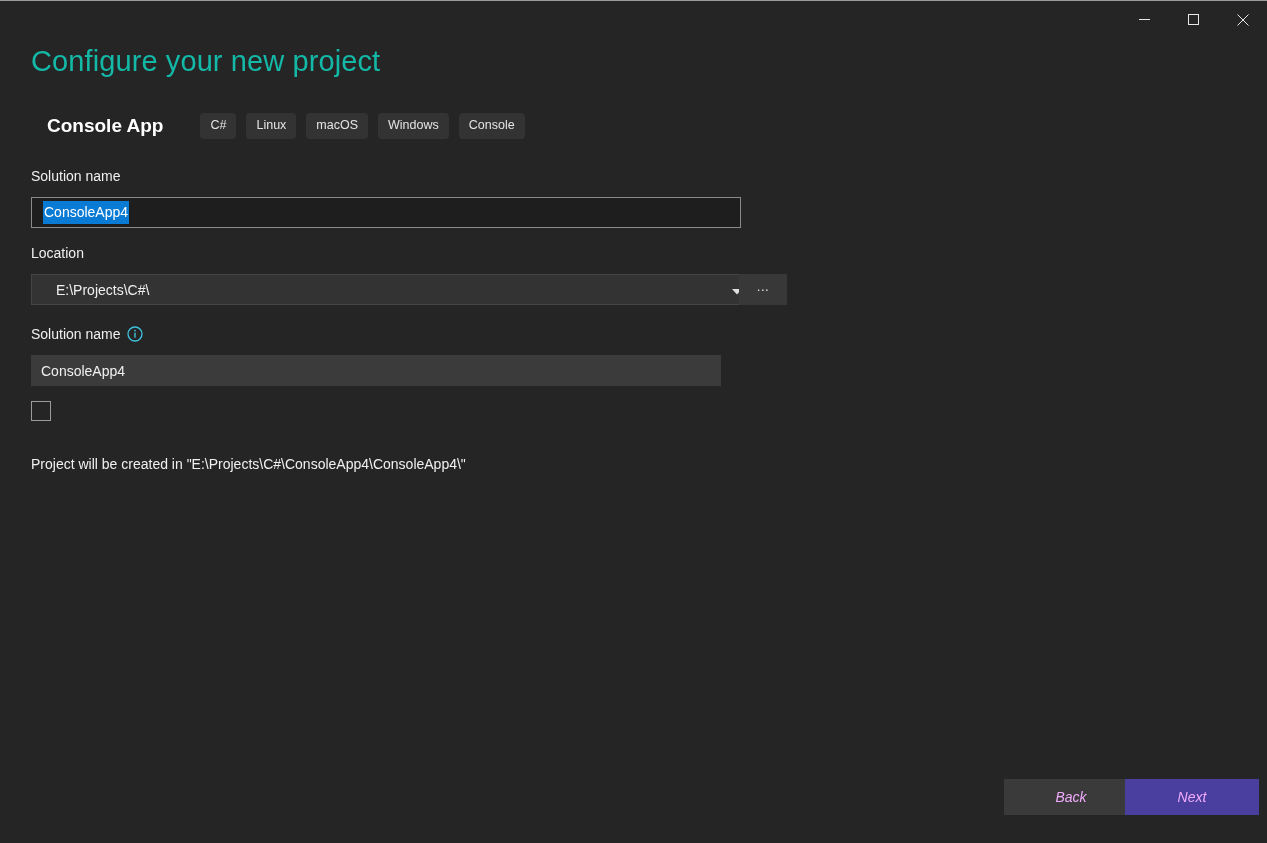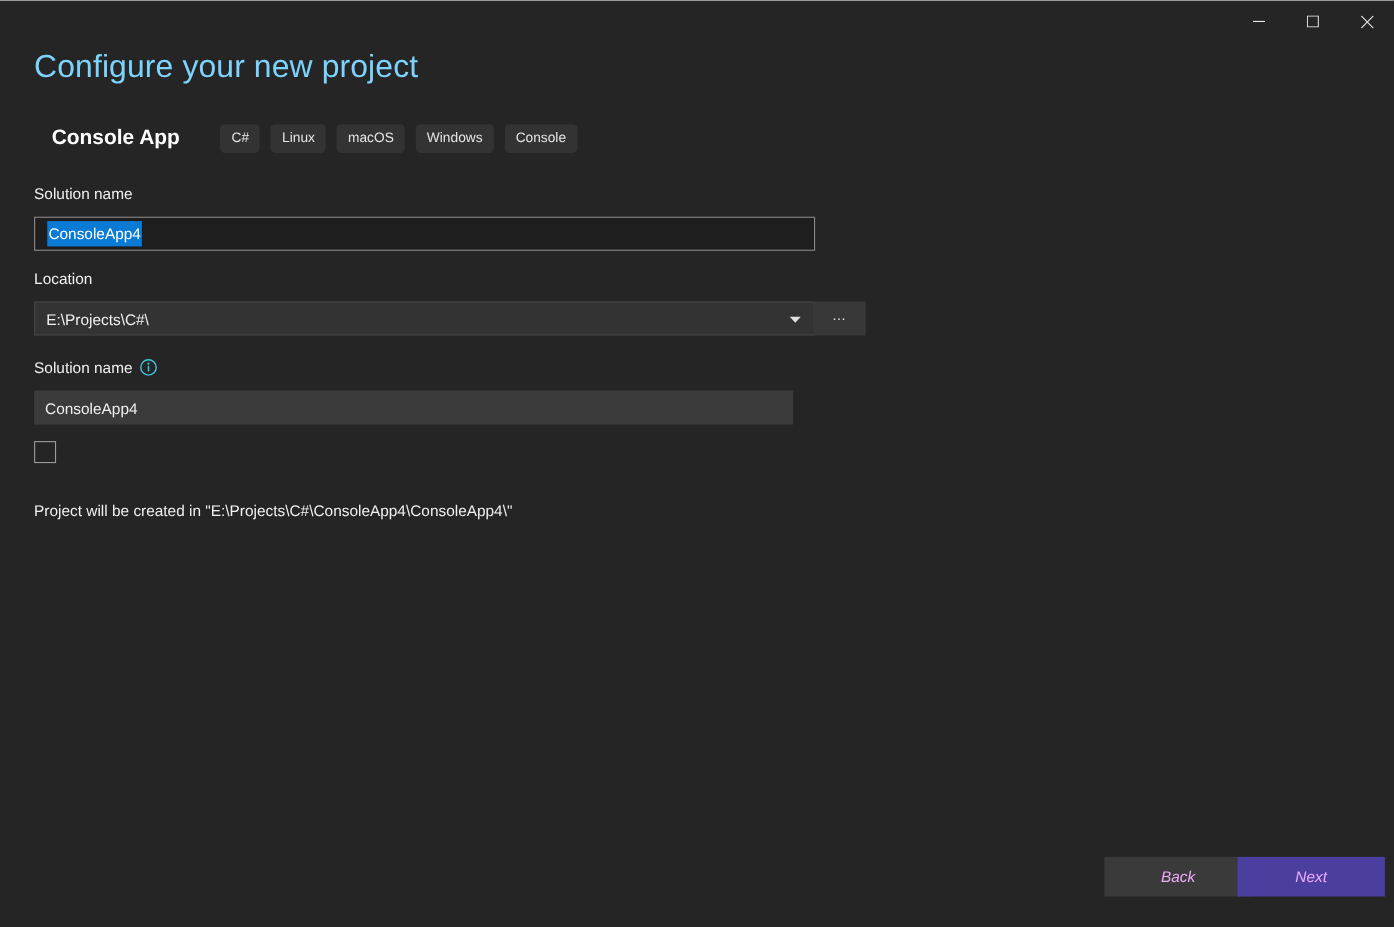--- a/index.html
+++ b/index.html
@@ -52,21 +52,21 @@
   .win-btn svg { display: block; }
 
   
   #page-title {
     position: absolute;
     left: 31px;
     top: 42px;
     font-size: 29px;
     font-weight: 400;
     letter-spacing: 0.1px;
-    color: #7dd3fc;
+    color: #14b8a6;
     margin: 0;
     line-height: 38px;
     white-space: nowrap;
   }
   #subheader-row {
     position: absolute;
     left: 31px;
     top: 112px;
     display: flex;
     align-items: center;
@@ -158,21 +158,21 @@
   #location-combo {
     position: absolute;
     left: 31px;
     top: 274px;
     width: 688px;
     height: 29px;
     background: #333333;
     border: 1px solid #454545;
     display: flex;
     align-items: center;
-    padding: 0 10px;
+    padding: 0 24px;
     box-sizing: content-box;
     cursor: default;
   }
   #location-value {
     font-size: 14px;
     line-height: 20px;
     color: #f0f0f0;
     white-space: nowrap;
     flex: 1;
   }

